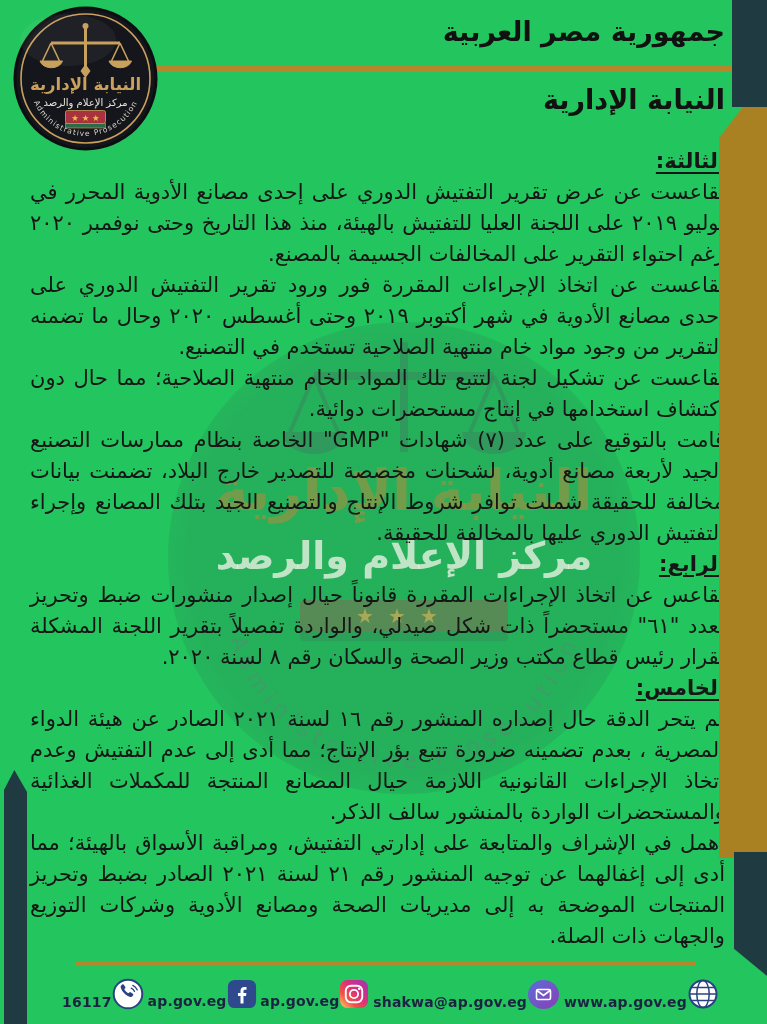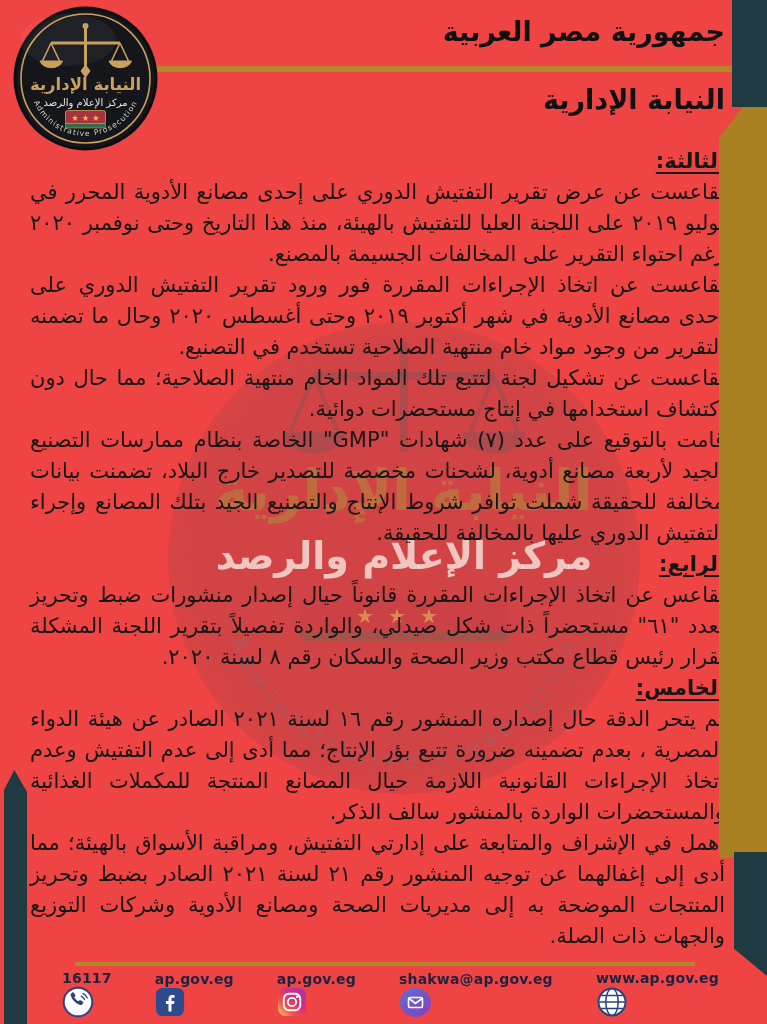--- a/index.html
+++ b/index.html
@@ -1,17 +1,17 @@
 <!DOCTYPE html>
 <html lang="ar"><head>
 <meta charset="utf-8">
 <style>
   html,body{margin:0;padding:0;background:#ffffff;}
   .page{
-    position:relative;width:767px;height:1024px;background:#ef4444;
+    position:relative;width:767px;height:1024px;background:#22c55e;
     overflow:hidden;font-family:"DejaVu Sans",sans-serif;margin:0 auto;
   }
   
   .band{position:absolute;}
   .band-top-right{right:0;top:0;width:35px;height:107px;background:#1f3a41;z-index:6;}
   .band-gold-right{
     right:0;top:86px;width:48px;height:772px;background:#aa8122;z-index:5;
     clip-path:polygon(0 52px,40px 0,100% 0,100% 100%,0 100%);
   }
   .band-bottom-right{
@@ -68,21 +68,21 @@
     font-weight:bold;text-align:right;text-decoration:underline;
     text-underline-offset:4px;
   }
   .para{text-align:justify;}
   
   .footer-line{position:absolute;left:75px;top:962px;width:620px;height:4px;background:#b5872c;z-index:2;}
   .footer-row{
     position:absolute;left:62px;right:48px;top:975px;height:38px;z-index:5;
     display:flex;align-items:center;justify-content:space-between;direction:ltr;
   }
-  .footer-item{display:flex;align-items:flex-start;flex-direction:column;}
+  .footer-item{display:flex;align-items:flex-end;}
   .f-label{font-weight:bold;font-size:14px;color:#1c2340;letter-spacing:.2px;}
   .f-icon{display:flex;align-items:center;}
   .f-icon svg{display:block;}
 </style>
 </head>
 <body>
 
 <div class="page">
 
   <div class="band band-top-right"></div>

